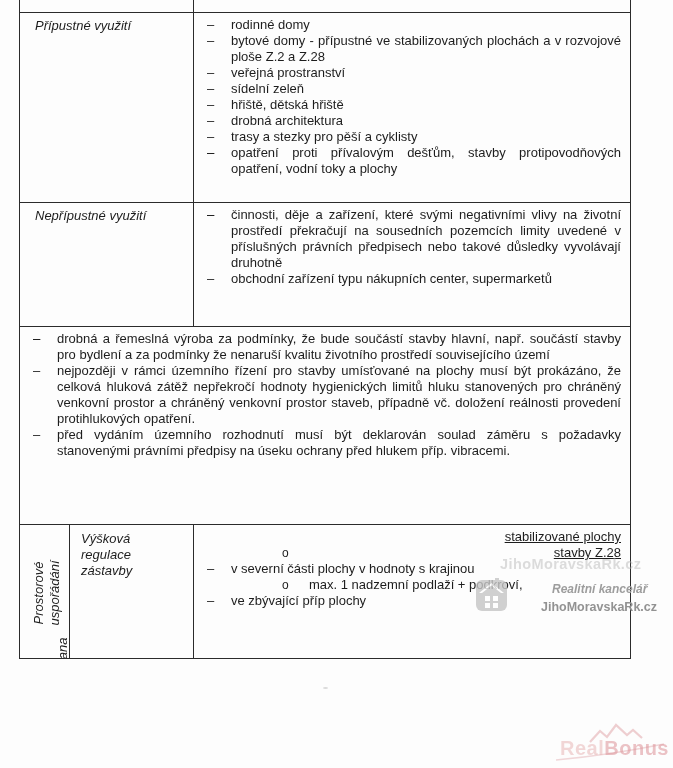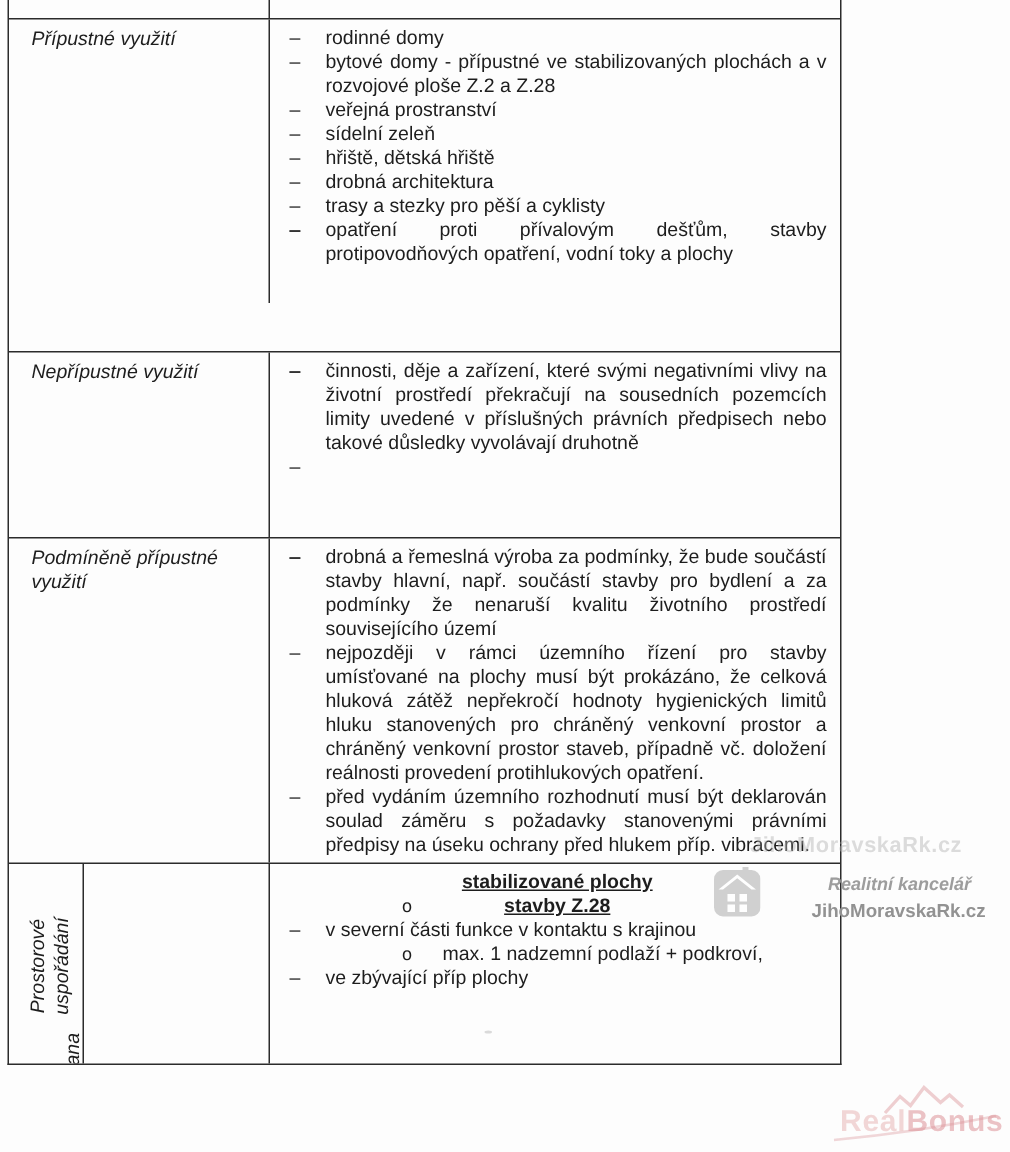--- a/index.html
+++ b/index.html
@@ -6,47 +6,47 @@
   html,body { margin:0; padding:0; }
   body {
     width: 673px; height: 768px;
     background: #fdfdfd;
     font-family: "Liberation Sans", "DejaVu Sans", sans-serif;
     color: #1d1d1d;
     position: relative;
     overflow: hidden;
   }
   .doc-table {
-    position: absolute; left: 5px; top: 0;
-    width: 556px;
+    position: absolute; left: 19px; top: 0;
+    width: 612px;
     border-left: 1.5px solid #2b2b2b;
     border-right: 1.5px solid #2b2b2b;
     border-bottom: 1.5px solid #2b2b2b;
     font-size: 13px; line-height: 16px;
     background: transparent;
   }
   .row { display: flex; border-top: 1.5px solid #2b2b2b; align-items: stretch; }
   .row.sliver { border-top: none; height: 12px; }
   .row.r1 { min-height: 190px; }
-  .row.r2 { min-height: 124px; margin-top: 32px; }
+  .row.r2 { min-height: 124px; }
   .row.r3 { min-height: 198px; }
   .row.r4 { min-height: 134px; }
   .label-col {
     flex: 0 0 174px; width: 174px;
     border-right: 1.5px solid #2b2b2b;
     font-style: italic;
     padding: 5px 8px 0 15px;
   }
   .sliver .label-col { padding: 0; }
   .content-col { flex: 1; padding: 4px 9px 4px 0; min-width: 0; }
   .li { position: relative; padding-left: 37px; text-align: justify; }
   .li .bullet { position: absolute; left: 13px; top: 0; }
   .li.circle { padding-left: 115px; }
   .li.circle .bullet { left: 88px; font-size: 12px; }
-  .li.heading { padding-left: 12px; text-align: center; font-weight: bold; }
+  .li.heading { padding-left: 12px; text-align: right; }
   .li.heading .txt { text-decoration: underline; }
   
   .label-split {
     flex: 0 0 174px; width: 174px;
     border-right: 1.5px solid #2b2b2b;
     display: flex; font-style: italic;
   }
   .v-col {
     flex: 0 0 50px; width: 50px;
     border-right: 1.5px solid #2b2b2b;
@@ -105,46 +105,48 @@
         <div class="li dash"><span class="bullet">–</span></div>
         <div class="li dash"><span class="bullet">–</span><span class="txt">opatření proti přívalovým dešťům, stavby protipovodňových opatření, vodní toky a plochy</span></div>
       </div>
   </div>
 
   <div class="row r2">
     <div class="label-col">Nepřípustné využití</div>
     <div class="content-col">
         <div class="li dash"><span class="bullet">–</span></div>
         <div class="li dash"><span class="bullet">–</span><span class="txt">činnosti, děje a zařízení, které svými negativními vlivy na životní prostředí překračují na sousedních pozemcích limity uvedené v příslušných právních předpisech nebo takové důsledky vyvolávají druhotně</span></div>
-        <div class="li dash"><span class="bullet">–</span></div>
+        <div class="li dash"><span class="bullet">–</span><span class="txt">obchodní zařízení typu nákupních center, supermarketů</span></div>
       </div>
   </div>
 
   <div class="row r3">
-    <div class="label-col">Podmíněně přípustné využití</div>
     <div class="content-col">
         <div class="li dash"><span class="bullet">–</span></div>
         <div class="li dash"><span class="bullet">–</span><span class="txt">drobná a řemeslná výroba za podmínky, že bude součástí stavby hlavní, např. součástí stavby pro bydlení a za podmínky že nenaruší kvalitu životního prostředí souvisejícího území</span></div>
         <div class="li dash"><span class="bullet">–</span><span class="txt">nejpozději v rámci územního řízení pro stavby umísťované na plochy musí být prokázáno, že celková hluková zátěž nepřekročí hodnoty hygienických limitů hluku stanovených pro chráněný venkovní prostor a chráněný venkovní prostor staveb, případně vč. doložení reálnosti provedení protihlukových opatření.</span></div>
         <div class="li dash"><span class="bullet">–</span><span class="txt">před vydáním územního rozhodnutí musí být deklarován soulad záměru s požadavky stanovenými právními předpisy na úseku ochrany před hlukem příp. vibracemi.</span></div>
       </div>
   </div>
 
   <div class="row r4">
     <div class="label-split">
       <div class="v-col">
         <div class="v-rot">Prostorové uspořádání</div>
         <div class="v-rot-clip">Ochrana</div>
       </div>
+      <div class="h-col">
+        <span class="sublabel">Výšková regulace zástavby</span>
+      </div>
     </div>
     <div class="content-col">
         <div class="li heading"><span class="txt">stabilizované plochy</span></div>
         <div class="li circle"><span class="bullet">o</span></div>
         <div class="li heading"><span class="txt">stavby Z.28</span></div>
-        <div class="li dash"><span class="bullet">–</span><span class="txt">v severní části funkce v kontaktu s krajinou</span></div>
+        <div class="li dash"><span class="bullet">–</span><span class="txt">v severní části plochy v hodnoty s krajinou</span></div>
         <div class="li circle"><span class="bullet">o</span><span class="txt">max. 1 nadzemní podlaží + podkroví,</span></div>
         <div class="li dash"><span class="bullet">–</span><span class="txt">ve zbývající příp plochy</span></div>
       </div>
   </div>
 
 </div>
 
 <div class="wm wm-ghost">JihoMoravskaRk.cz</div>
 <svg class="wm wm-icon" viewBox="0 0 31 34" width="31" height="34">
   <rect x="0" y="2" width="31" height="31" rx="6" fill="#c6c6c6"></rect>

